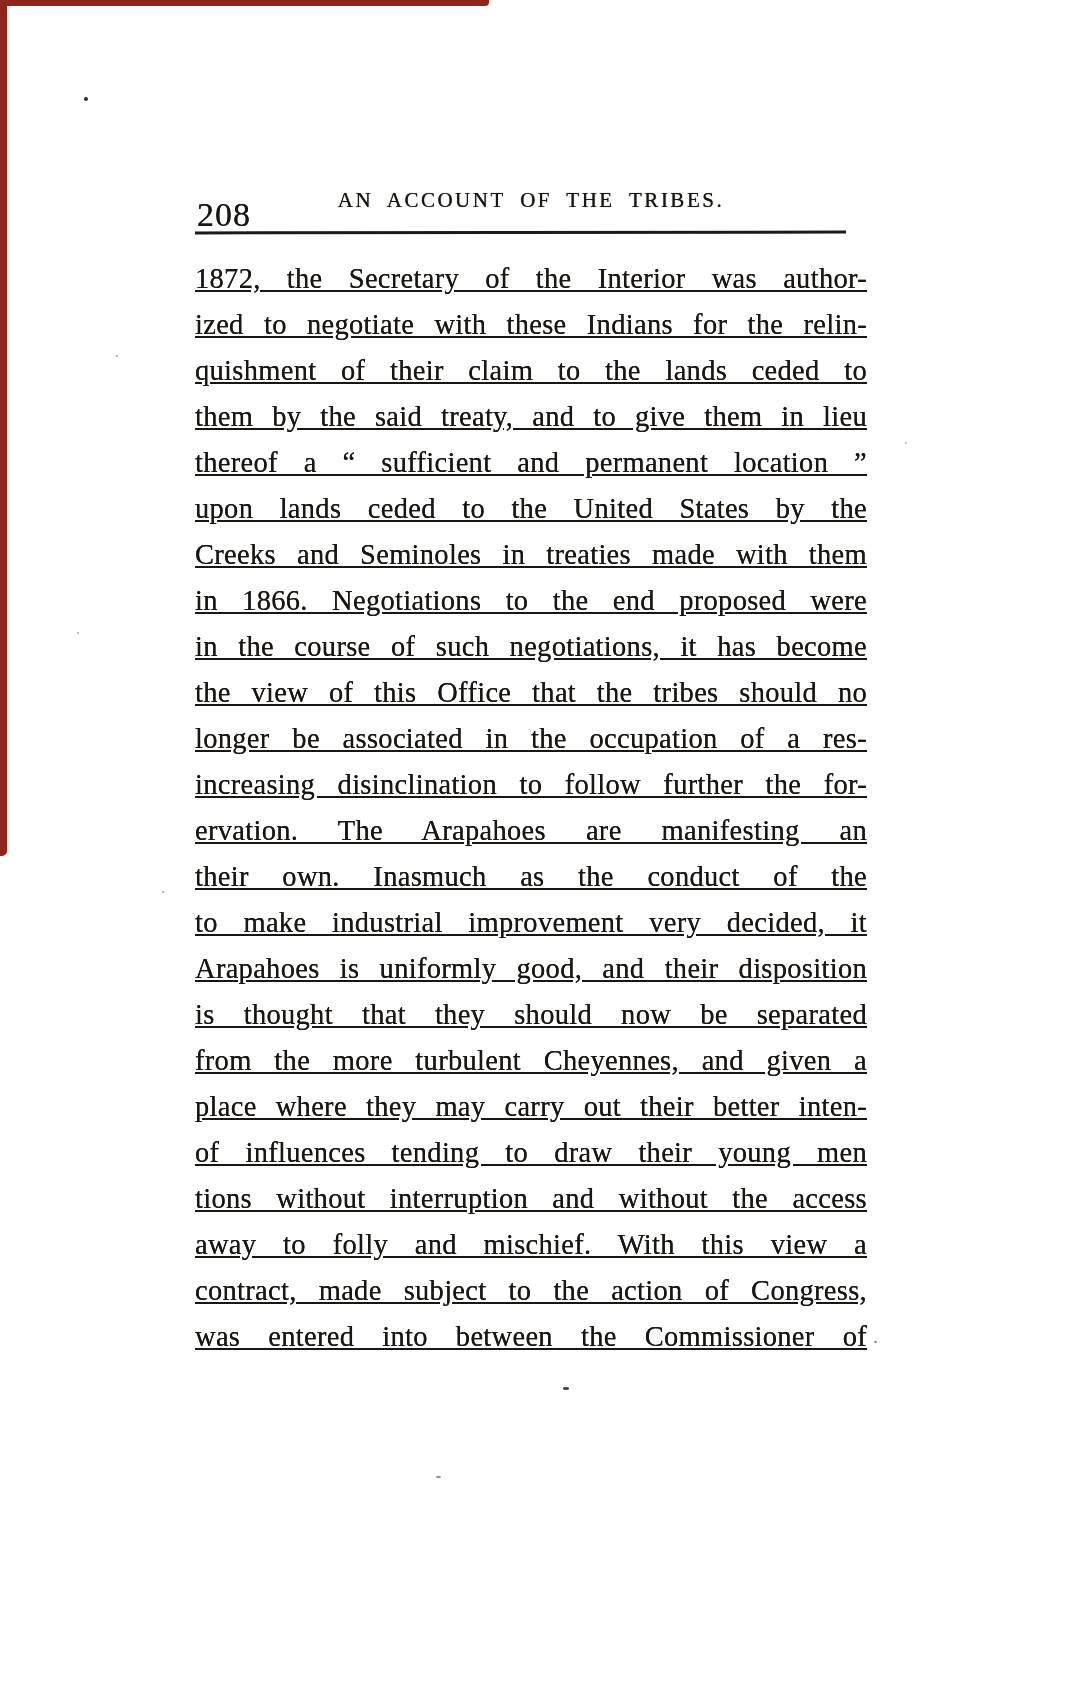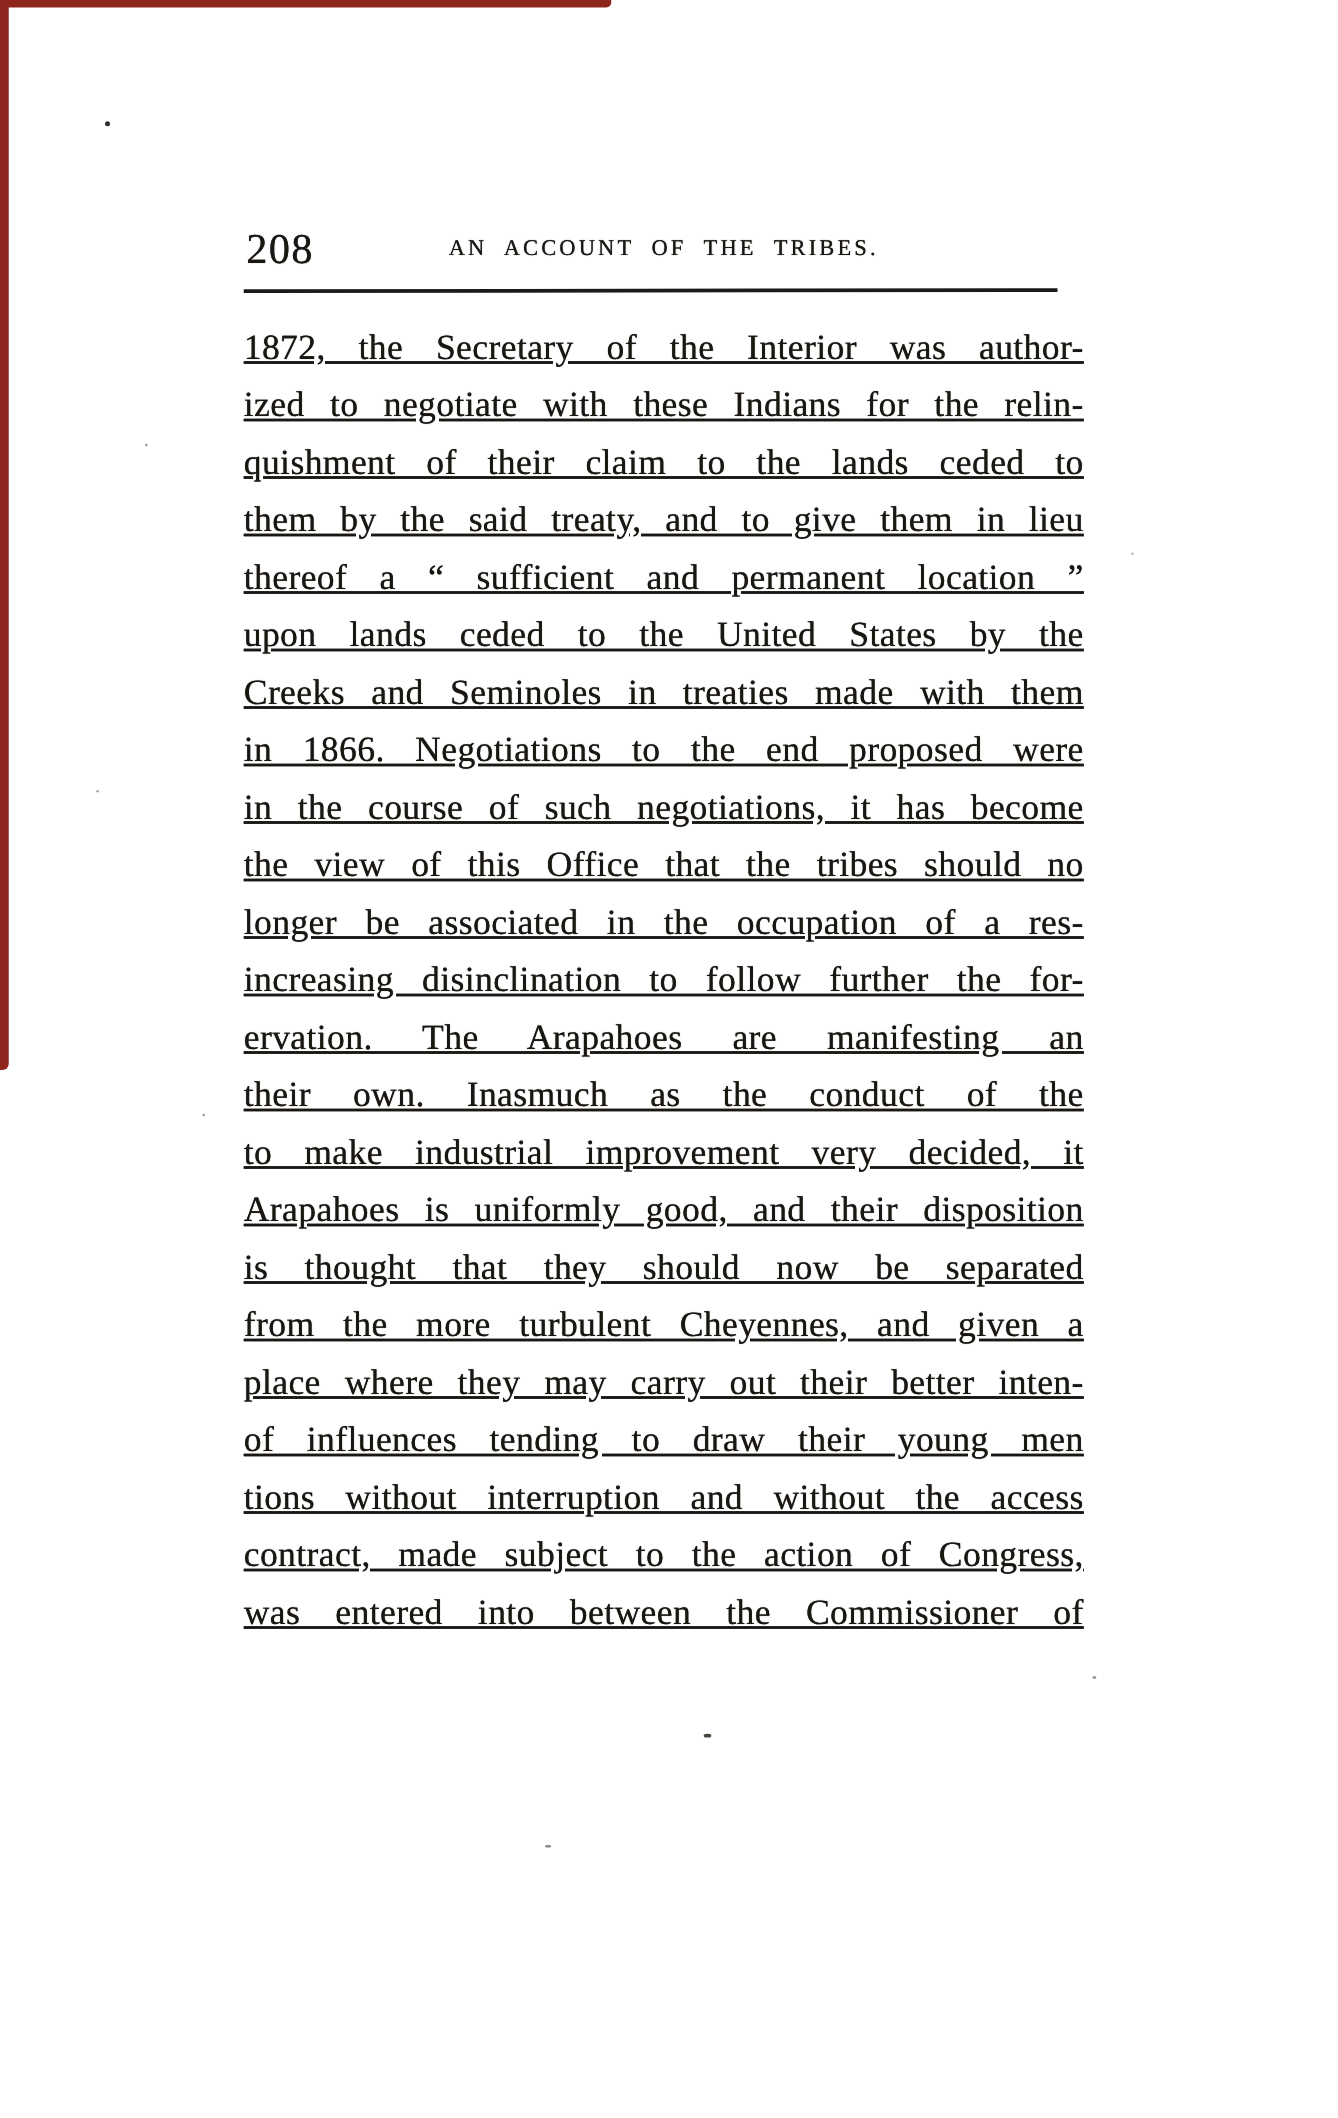--- a/index.html
+++ b/index.html
@@ -25,28 +25,28 @@
   }
   .streak-top{
     position:absolute;left:0;top:0;width:489px;height:6px;
     background:var(--streak);
     border-bottom-right-radius:4px;
   }
   .header{
     position:absolute;left:195px;top:178px;width:672px;height:48px;
   }
   .page-number{
-    position:absolute;left:2px;top:3px;
+    position:absolute;left:2px;top:18px;
     font-size:34px;letter-spacing:1px;
     text-shadow:0 0 0.6px currentColor;
   }
   .running-title{
     position:absolute;left:0;right:0;top:10px;
     text-align:center;
-    font-size:18px;
+    font-size:21px;
     letter-spacing:2.5px;
     word-spacing:7px;
     text-shadow:0 0 0.7px currentColor;
     white-space:nowrap;
   }
   .header-rule{
     position:absolute;left:195px;top:231px;width:651px;height:3px;
     background:#1c1a17;
     transform:rotate(-0.08deg);
   }
@@ -105,20 +105,21 @@
     <div class="body-line">increasing disinclination to follow further the for-</div>
     <div class="body-line">ervation. The Arapahoes are manifesting an</div>
     <div class="body-line">their own. Inasmuch as the conduct of the</div>
     <div class="body-line">to make industrial improvement very decided, it</div>
     <div class="body-line">Arapahoes is uniformly good, and their disposition</div>
     <div class="body-line">is thought that they should now be separated</div>
     <div class="body-line">from the more turbulent Cheyennes, and given a</div>
     <div class="body-line">place where they may carry out their better inten-</div>
     <div class="body-line">of influences tending to draw their young men</div>
     <div class="body-line">tions without interruption and without the access</div>
+    <div class="body-line">away to folly and mischief. With this view a</div>
     <div class="body-line">contract, made subject to the action of Congress,</div>
     <div class="body-line">was entered into between the Commissioner of</div>
   </div>
 
   <div class="speck s1"></div>
   <div class="speck s2"></div>
   <div class="speck s3"></div>
   <div class="speck s4"></div>
   <div class="speck s5"></div>
   <div class="speck s6"></div>

